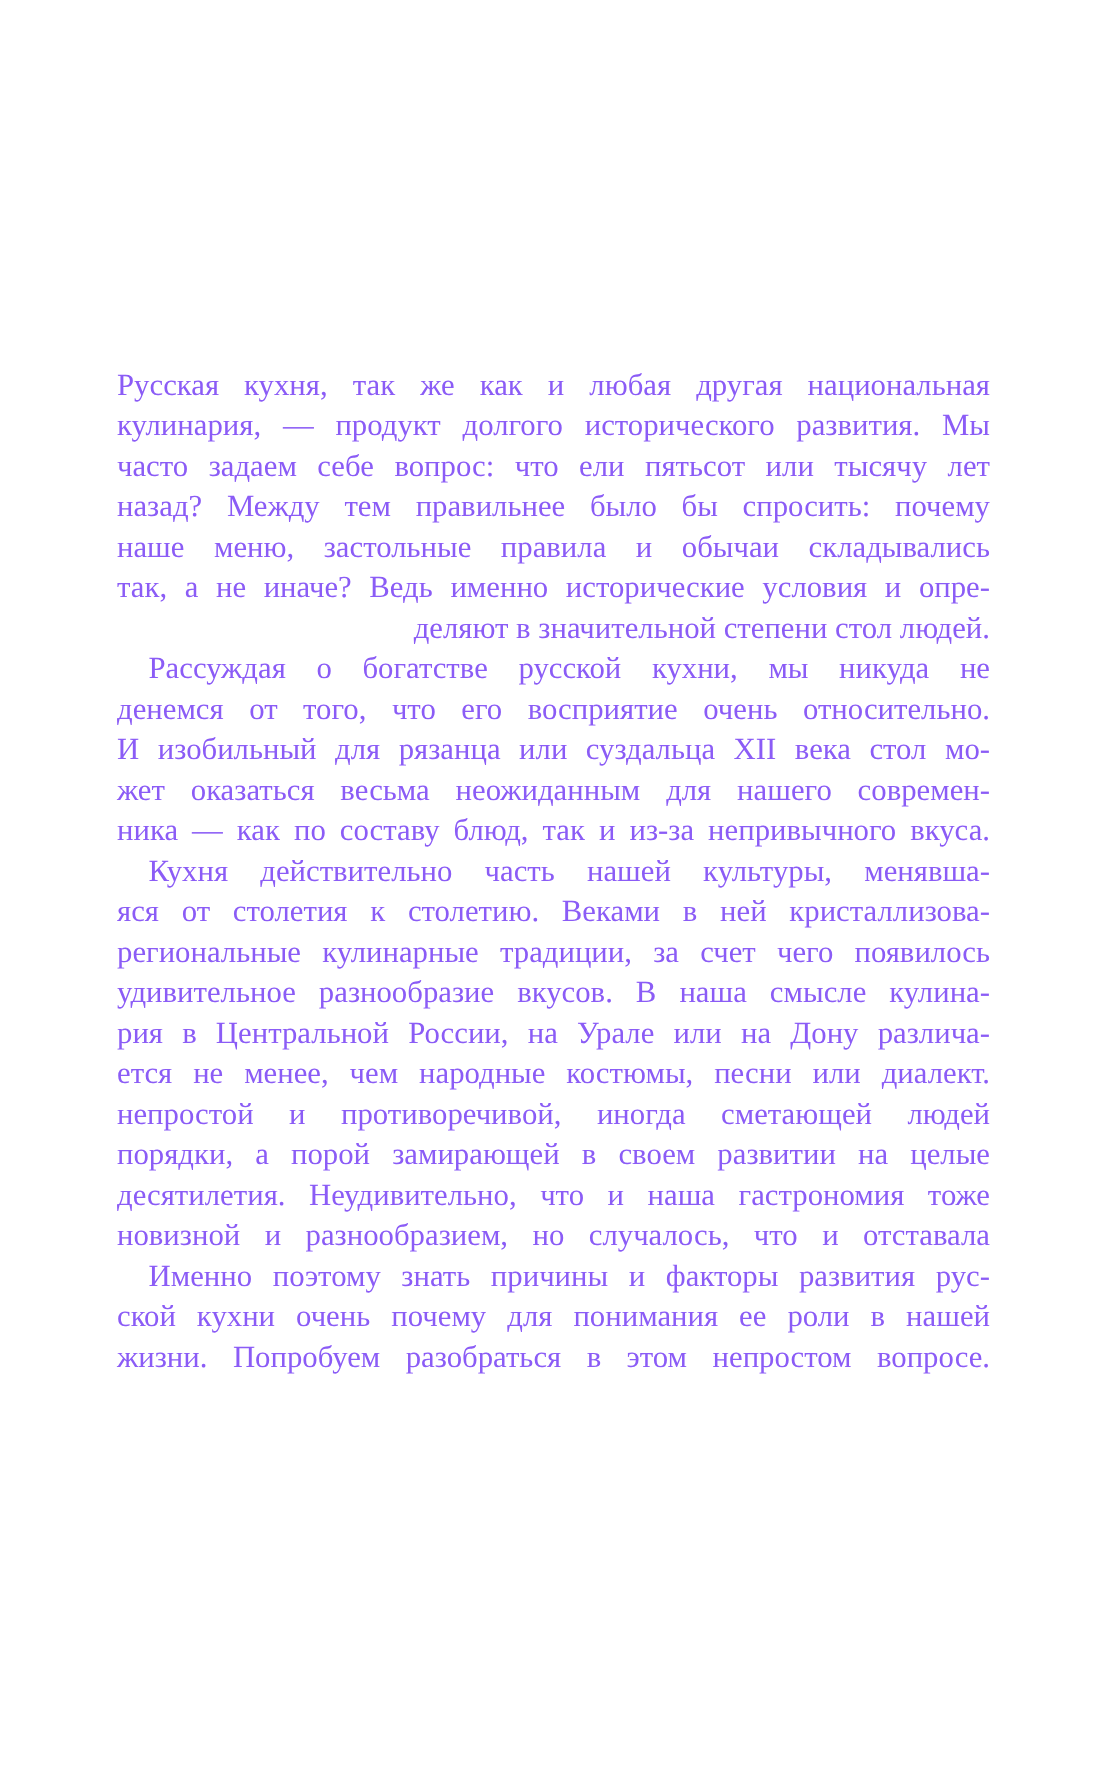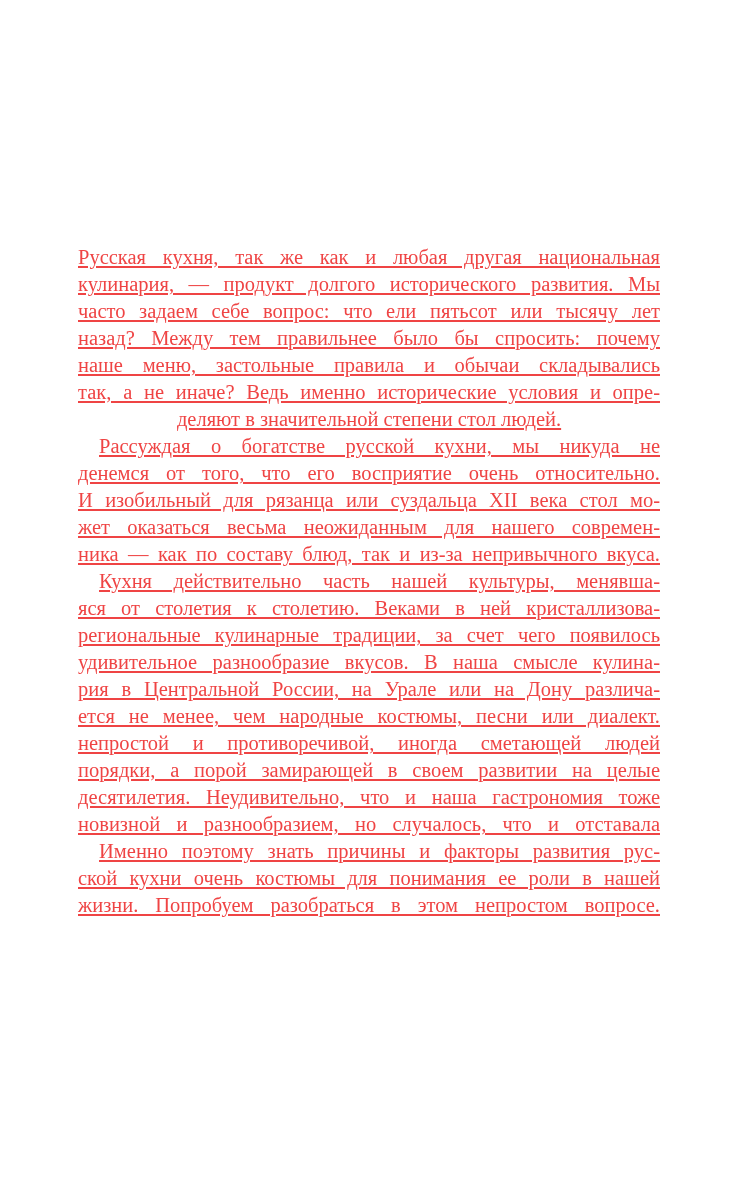--- a/index.html
+++ b/index.html
@@ -23,28 +23,28 @@
     font-size: 20.5px;
     line-height: 27px;
     color: #1b1b1b;
   }
   .paragraph { margin: 0; padding: 0; }
   .line { white-space: normal; }
   .line.j {
     text-align: justify;
     text-align-last: justify;
   }
-  .line.l { text-align: center; }
+  .line.l { text-align: right; }
   .line.indent { text-indent: 21px; }
 </style>
 </head>
 <body>
 
 <div class="page">
-  <div class="text-block" id="text-block" style="color: #ef4444; text-decoration: underline;">
+  <div class="text-block" id="text-block" style="color: #8b5cf6;">
       <div class="paragraph">
         <div class="line j">Русская кухня, так же как и любая другая национальная</div>
         <div class="line j">кулинария, — продукт долгого исторического развития. Мы</div>
         <div class="line j">часто задаем себе вопрос: что ели пятьсот или тысячу лет</div>
         <div class="line j">назад? Между тем правильнее было бы спросить: почему</div>
         <div class="line j">наше меню, застольные правила и обычаи складывались</div>
         <div class="line j">так, а не иначе? Ведь именно исторические условия и опре-</div>
         <div class="line l">деляют в значительной степени стол людей.</div>
       </div>
       <div class="paragraph">
@@ -63,17 +63,17 @@
         <div class="line j">ется не менее, чем народные костюмы, песни или диалект.</div>
       </div>
       <div class="paragraph">
         <div class="line j">непростой и противоречивой, иногда сметающей людей</div>
         <div class="line j">порядки, а порой замирающей в своем развитии на целые</div>
         <div class="line j">десятилетия. Неудивительно, что и наша гастрономия тоже</div>
         <div class="line j">новизной и разнообразием, но случалось, что и отставала</div>
       </div>
       <div class="paragraph">
         <div class="line j indent">Именно поэтому знать причины и факторы развития рус-</div>
-        <div class="line j">ской кухни очень костюмы для понимания ее роли в нашей</div>
+        <div class="line j">ской кухни очень почему для понимания ее роли в нашей</div>
         <div class="line j">жизни. Попробуем разобраться в этом непростом вопросе.</div>
       </div>
     </div>
 </div>
 
 </body></html>

